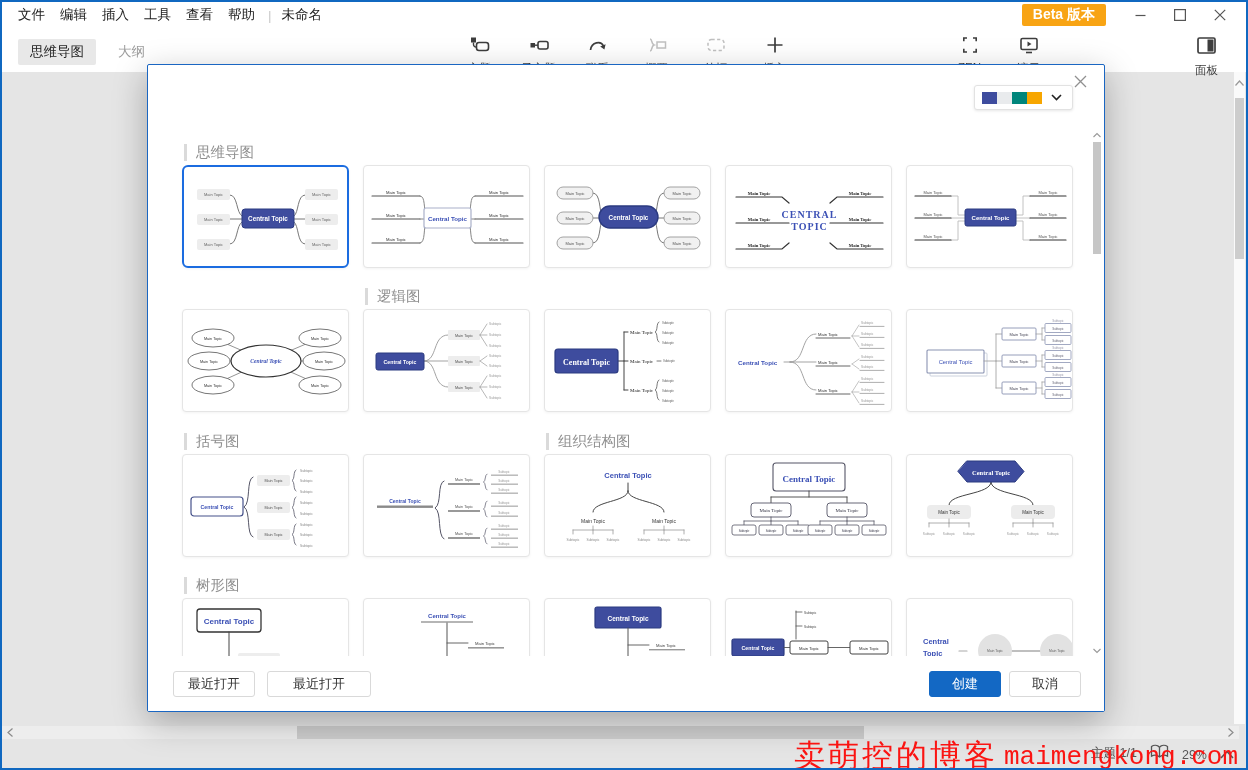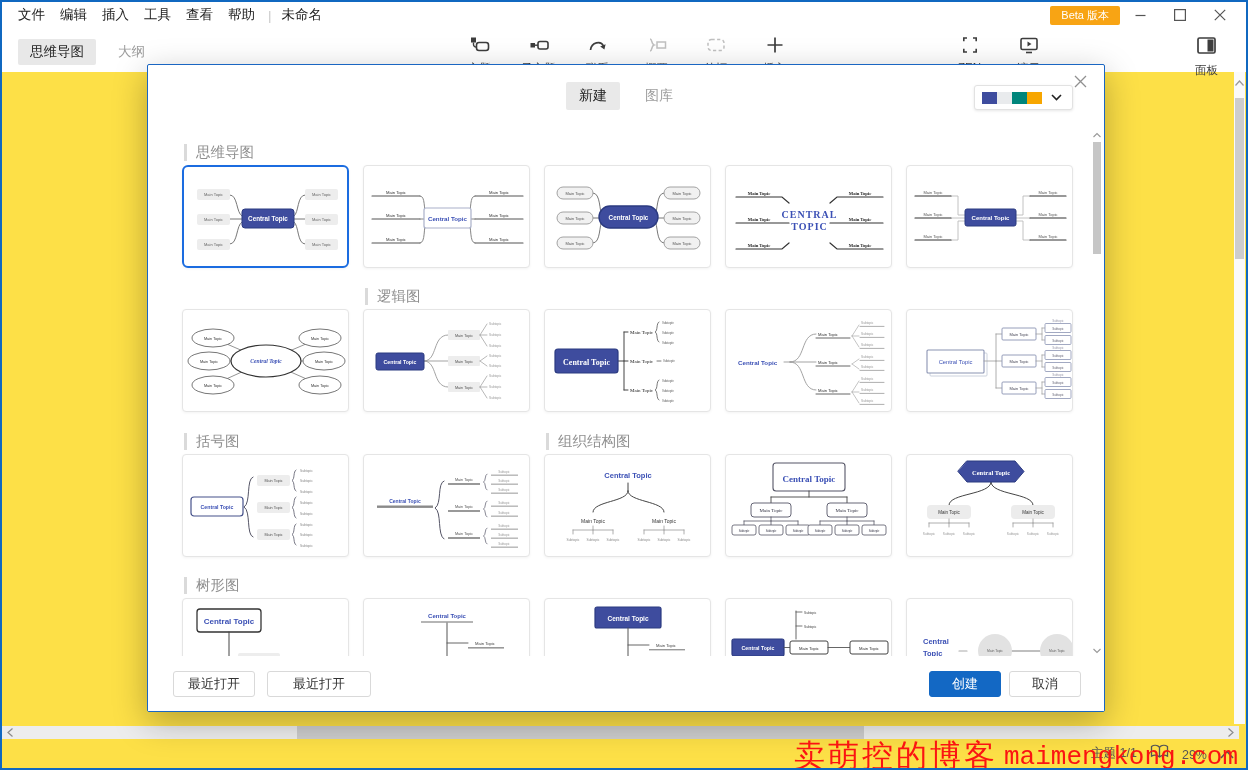--- a/index.html
+++ b/index.html
@@ -1,23 +1,23 @@
 <!DOCTYPE html>
 <html><head>
 <meta charset="utf-8">
 <style>
 *{margin:0;padding:0;box-sizing:border-box}
 html,body{width:1248px;height:770px;font-family:"Liberation Sans",sans-serif;background:#fff}
-.app{position:relative;width:1248px;height:770px;background:#fde047;border:2px solid #1068c0;overflow:hidden}
+.app{position:relative;width:1248px;height:770px;background:#e5e5e5;border:2px solid #1068c0;overflow:hidden}
 .menubar{position:absolute;left:0;top:0;right:0;height:26px;display:flex;align-items:center;padding-left:16px;font-size:13.5px;color:#1c1c1c;background:#fff}
 .menu-item{margin-right:15px;cursor:default}
 .menu-sep{color:#c9c9c9;margin:0 10px 0 -2px}
 .doc-title{color:#1c1c1c}
 .mb-right{position:absolute;right:6px;top:0;height:26px;display:flex;align-items:center}
-.beta{background:#f8a414;color:#fff;font-weight:normal;font-size:11px;padding:2px 11px;border-radius:2px;}
+.beta{background:#f8a414;color:#fff;font-weight:bold;font-size:14px;padding:2px 11px;border-radius:2px;margin-right:14px}
 .winbtn{width:40px;height:24px;display:flex;align-items:center;justify-content:center;color:#555;cursor:pointer}
 .toolbar{position:absolute;left:0;top:26px;right:0;height:44px;background:#fff}
 .mode-tabs{position:absolute;left:16px;top:11px;display:flex;gap:10px;font-size:13.5px}
 .mode-tab{padding:4px 12px;color:#9d9d9d;border-radius:2px;cursor:pointer}
 .mode-tab.active{background:#e8e8e8;color:#222}
 .tools{position:absolute;display:flex;top:6px}
 #tools{left:448px}
 #tools-right{left:938px}
 #panel-tool{position:absolute;right:10px;top:6px}
 .tool{width:59px;display:flex;flex-direction:column;align-items:center;color:#3e3e3e;cursor:pointer}
@@ -210,24 +210,20 @@
 
   <div class="watermark" id="wm-cn">卖萌控的博客</div>
   <div class="watermark" id="wm-en">maimengkong.com</div>
 
   <div class="dialog">
     <div class="dlg-close">
         <svg width="13" height="13">
           <path d="M1,1 L12,12 M12,1 L1,12" stroke="#909090" stroke-width="1.3"></path>
         </svg>
       </div>
-    <div class="dlg-tabs" id="dlg-tabs">
-        <span class="dlg-tab active">新建</span>
-        <span class="dlg-tab">图库</span>
-      </div>
     <div class="swatch-select">
       <div class="swatches" id="swatches">
           <span class="swatch" style="background: rgb(62, 76, 158);"></span>
           <span class="swatch" style="background: rgb(233, 235, 237);"></span>
           <span class="swatch" style="background: rgb(0, 133, 123);"></span>
           <span class="swatch" style="background: rgb(247, 166, 0);"></span>
         </div>
       <svg width="11" height="7">
           <path d="M1,1 L5.5,5.5 L10,1" fill="none" stroke="#222" stroke-width="1.6"></path>
         </svg>

